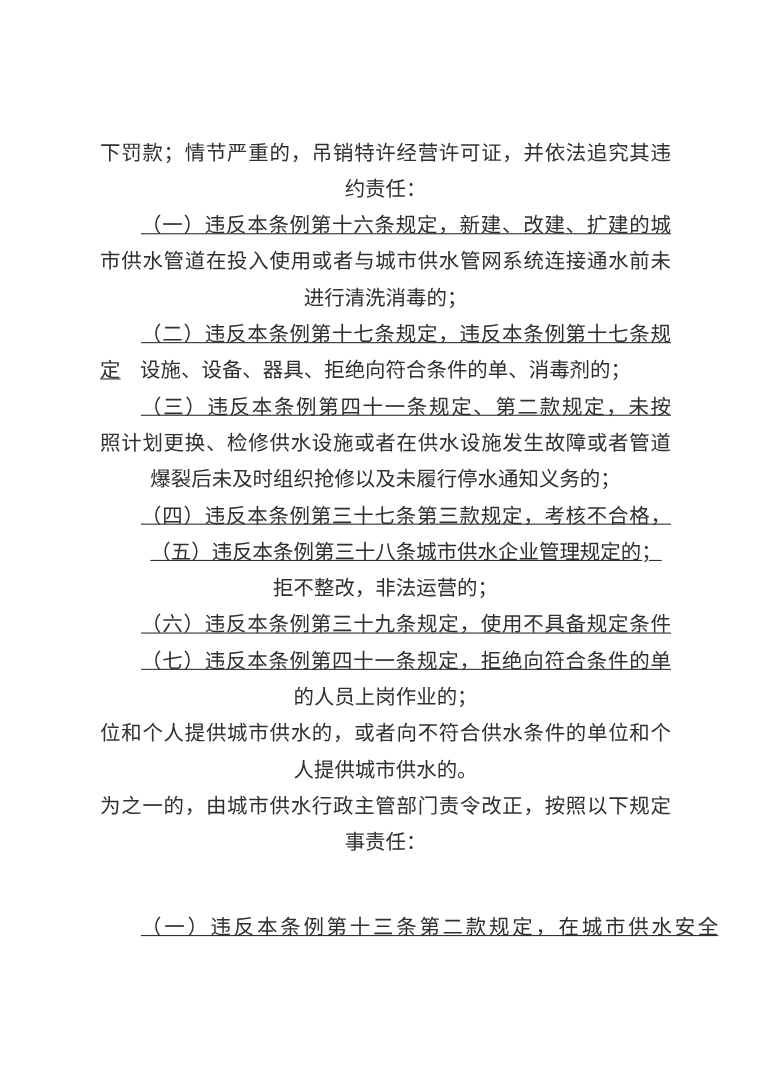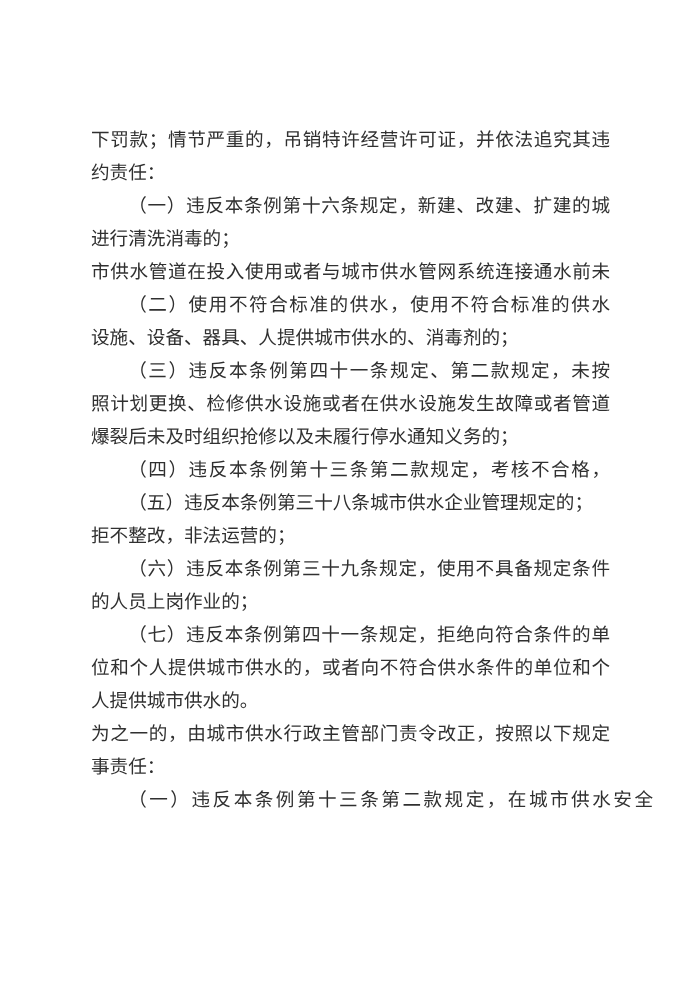--- a/index.html
+++ b/index.html
@@ -20,60 +20,62 @@
     left: 91px;
     top: 123px;
     width: 519px;
     font-size: 18.6px;
     line-height: 33px;
     color: #303030;
     letter-spacing: 0;
   }
   .line {
     height: 33px;
-    text-align: left;
+    text-align: center;
     white-space: nowrap;
     overflow: visible;
   }
   .line.justify {
     white-space: normal;
     text-align: justify;
     text-align-last: justify;
     text-justify: inter-character;
   }
   .line.indent {
     text-indent: 2em;
+    text-decoration: underline;
   }
   .line.wide {
     width: 562px;
+    margin-top: 44px;
   }
   .article-number {
     font-weight: 700;
   }
 </style>
 </head>
 <body>
 
 <div class="page">
   <div class="doc-body" id="doc-body" style="color: rgb(48, 48, 48);">
       <div class="line justify">下罚款；情节严重的，吊销特许经营许可证，并依法追究其违</div>
       <div class="line">约责任：</div>
       <div class="line justify indent">（一）违反本条例第十六条规定，新建、改建、扩建的城</div>
+      <div class="line justify">市供水管道在投入使用或者与城市供水管网系统连接通水前未</div>
       <div class="line">进行清洗消毒的；</div>
-      <div class="line justify">市供水管道在投入使用或者与城市供水管网系统连接通水前未</div>
-      <div class="line justify indent">（二）使用不符合标准的供水，使用不符合标准的供水</div>
-      <div class="line">设施、设备、器具、人提供城市供水的、消毒剂的；</div>
+      <div class="line justify indent">（二）违反本条例第十七条规定，违反本条例第十七条规定</div>
+      <div class="line">设施、设备、器具、拒绝向符合条件的单、消毒剂的；</div>
       <div class="line justify indent">（三）违反本条例第四十一条规定、第二款规定，未按</div>
       <div class="line justify">照计划更换、检修供水设施或者在供水设施发生故障或者管道</div>
       <div class="line">爆裂后未及时组织抢修以及未履行停水通知义务的；</div>
-      <div class="line justify indent">（四）违反本条例第十三条第二款规定，考核不合格，</div>
+      <div class="line justify indent">（四）违反本条例第三十七条第三款规定，考核不合格，</div>
       <div class="line indent">（五）违反本条例第三十八条城市供水企业管理规定的；</div>
       <div class="line">拒不整改，非法运营的；</div>
       <div class="line justify indent">（六）违反本条例第三十九条规定，使用不具备规定条件</div>
+      <div class="line justify indent">（七）违反本条例第四十一条规定，拒绝向符合条件的单</div>
       <div class="line">的人员上岗作业的；</div>
-      <div class="line justify indent">（七）违反本条例第四十一条规定，拒绝向符合条件的单</div>
       <div class="line justify">位和个人提供城市供水的，或者向不符合供水条件的单位和个</div>
       <div class="line">人提供城市供水的。</div>
       <div class="line justify">为之一的，由城市供水行政主管部门责令改正，按照以下规定</div>
       <div class="line">事责任：</div>
       <div class="line justify indent wide">（一）违反本条例第十三条第二款规定，在城市供水安全</div>
     </div>
 </div>
 
 </body></html>

